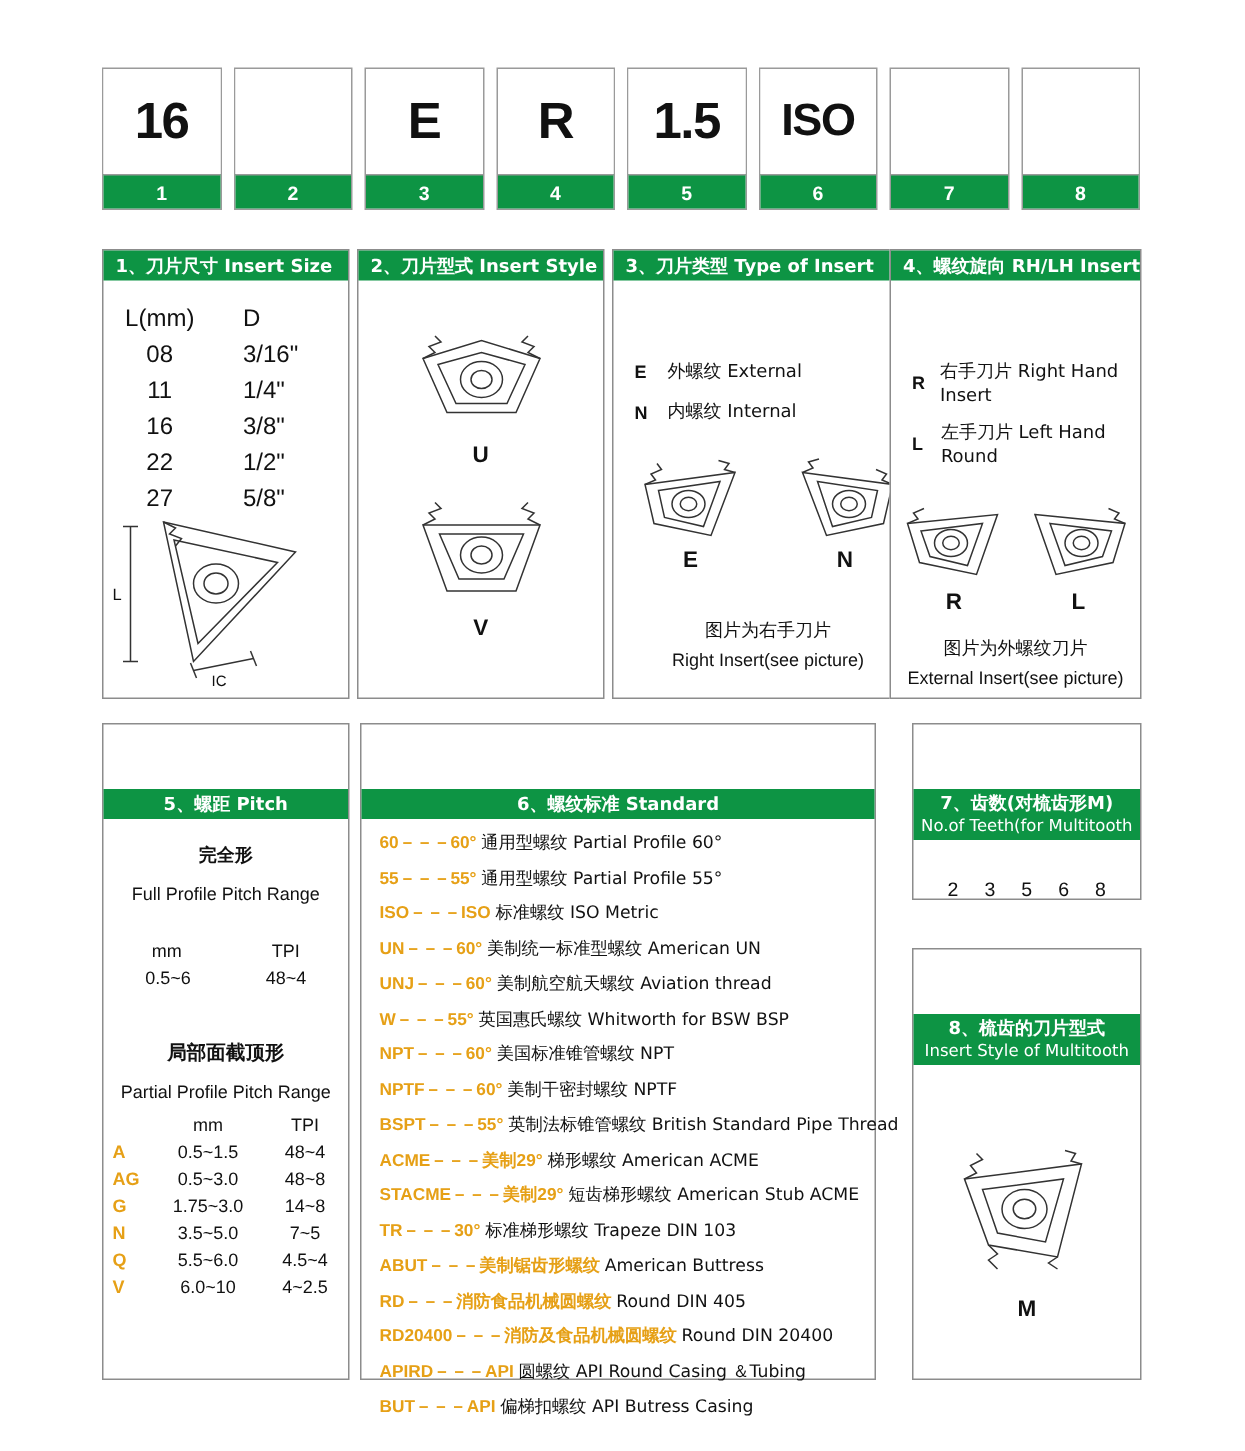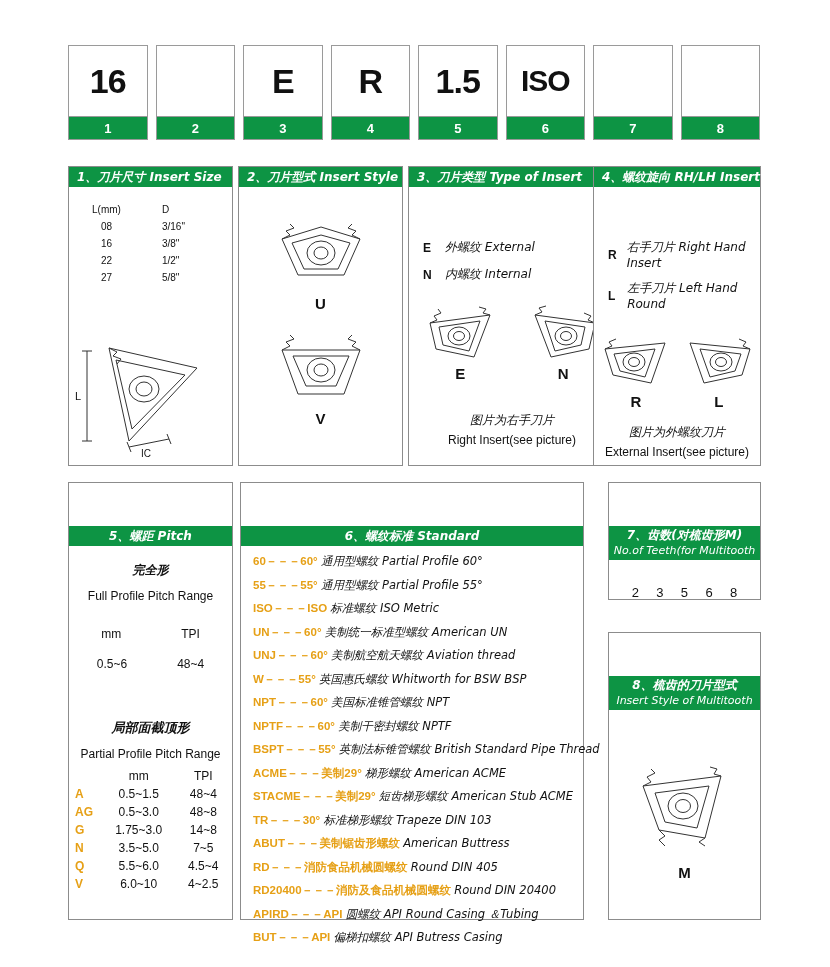--- a/index.html
+++ b/index.html
@@ -12,25 +12,25 @@
   .codecell .val{flex:1;display:flex;align-items:center;justify-content:center;font-size:34px;font-weight:bold;color:#111;background:#fff;letter-spacing:-1px;}
   .codecell .val.small{font-size:30px;}
   .codecell .num{height:22px;background:#0d9444;color:#fff;font-size:13px;font-weight:bold;display:flex;align-items:center;justify-content:center;border-top:1px solid #9a9a9a;}
 
   
   .panel{position:absolute;border:1px solid #8c8c8c;background:#fff;box-sizing:border-box;}
   .phead{background:#0d9444;color:#fff;font-size:12px;font-weight:bold;height:20px;line-height:20px;padding-left:8px;box-sizing:border-box;}
   .phead .en{font-weight:normal;font-size:11px;}
   .phead.center{text-align:center;padding-left:0;margin-top:43px;}
   .pbody{position:relative;font-size:12px;}
-  .cn{font-family:"DejaVu Sans","Liberation Sans",sans-serif;font-style:italic;}
+  .cn{font-family:"DejaVu Sans","Liberation Sans",sans-serif;}
 
   
   .t1{margin:14px 0 0 0;width:100%;border-collapse:collapse;}
-  .t1 td{font-size:10px;padding:3px 0;text-align:center;}
+  .t1 td{font-size:16px;padding:3px 0;text-align:center;}
   .t1 .c1{width:46%;}
   .t1 .c2{width:54%;text-align:left;padding-left:18px;}
 
   .lbl{font-size:12px;}
   .bold{font-weight:bold;}
 
   
   .itemrow{display:flex;align-items:center;margin:0 0 10px 14px;font-size:12px;}
   .itemrow .k{font-weight:bold;width:22px;}
   .itemrow .t{}
@@ -108,20 +108,24 @@
         <tbody>
             <tr>
           <td class="c1 lbl">L(mm)</td>
           <td class="c2 lbl">D</td>
         </tr>
         <tr>
           <td class="c1">08</td>
           <td class="c2">3/16"</td>
         </tr>
         <tr>
+          <td class="c1">11</td>
+          <td class="c2">1/4"</td>
+        </tr>
+        <tr>
           <td class="c1">16</td>
           <td class="c2">3/8"</td>
         </tr>
         <tr>
           <td class="c1">22</td>
           <td class="c2">1/2"</td>
         </tr>
         <tr>
           <td class="c1">27</td>
           <td class="c2">5/8"</td>
@@ -288,26 +292,26 @@
 
   <div class="panel p5" style="left:68px;top:482px;width:165px;height:438px;">
     <div class="phead cn center">5、螺距  Pitch</div>
     <div class="pbody">
       <div class="title cn big bold" style="margin-top:16px;font-weight:bold;">完全形</div>
       <div class="title">Full Profile Pitch Range</div>
       <div class="hdr" style="margin-top:24px;">
         <span>mm</span>
         <span>TPI</span>
       </div>
-      <div class="vals" style="margin-top:16px;text-align:right;">
+      <div class="vals" style="margin-top:4px;text-align:right;">
         <span>0.5~6</span>
         <span>48~4</span>
       </div>
 
-      <div class="title cn bold" style="margin-top:48px;font-weight:bold;font-size:13px;">局部面截顶形</div>
+      <div class="title cn bold" style="margin-top:34px;font-weight:bold;font-size:13px;">局部面截顶形</div>
       <div class="title">Partial Profile Pitch Range</div>
 
       <table class="t5">
         <tbody>
             <tr>
           <td class="code"></td>
           <td class="mm">mm</td>
           <td class="tpi">TPI</td>
         </tr>
         <tr>

